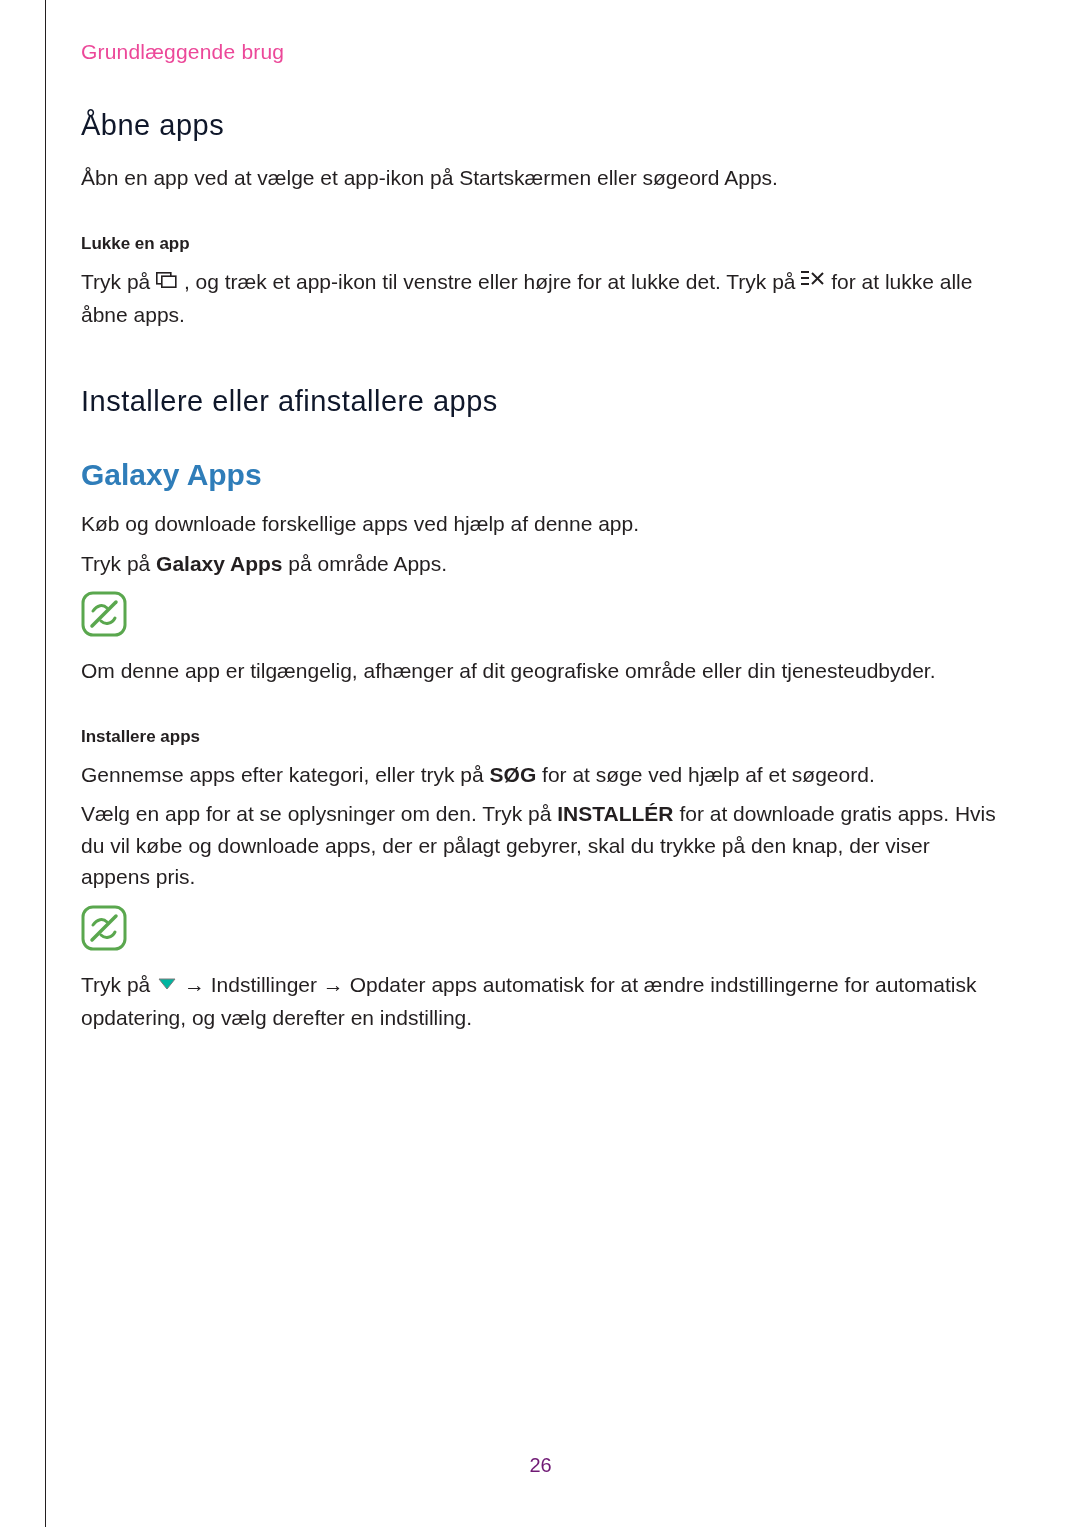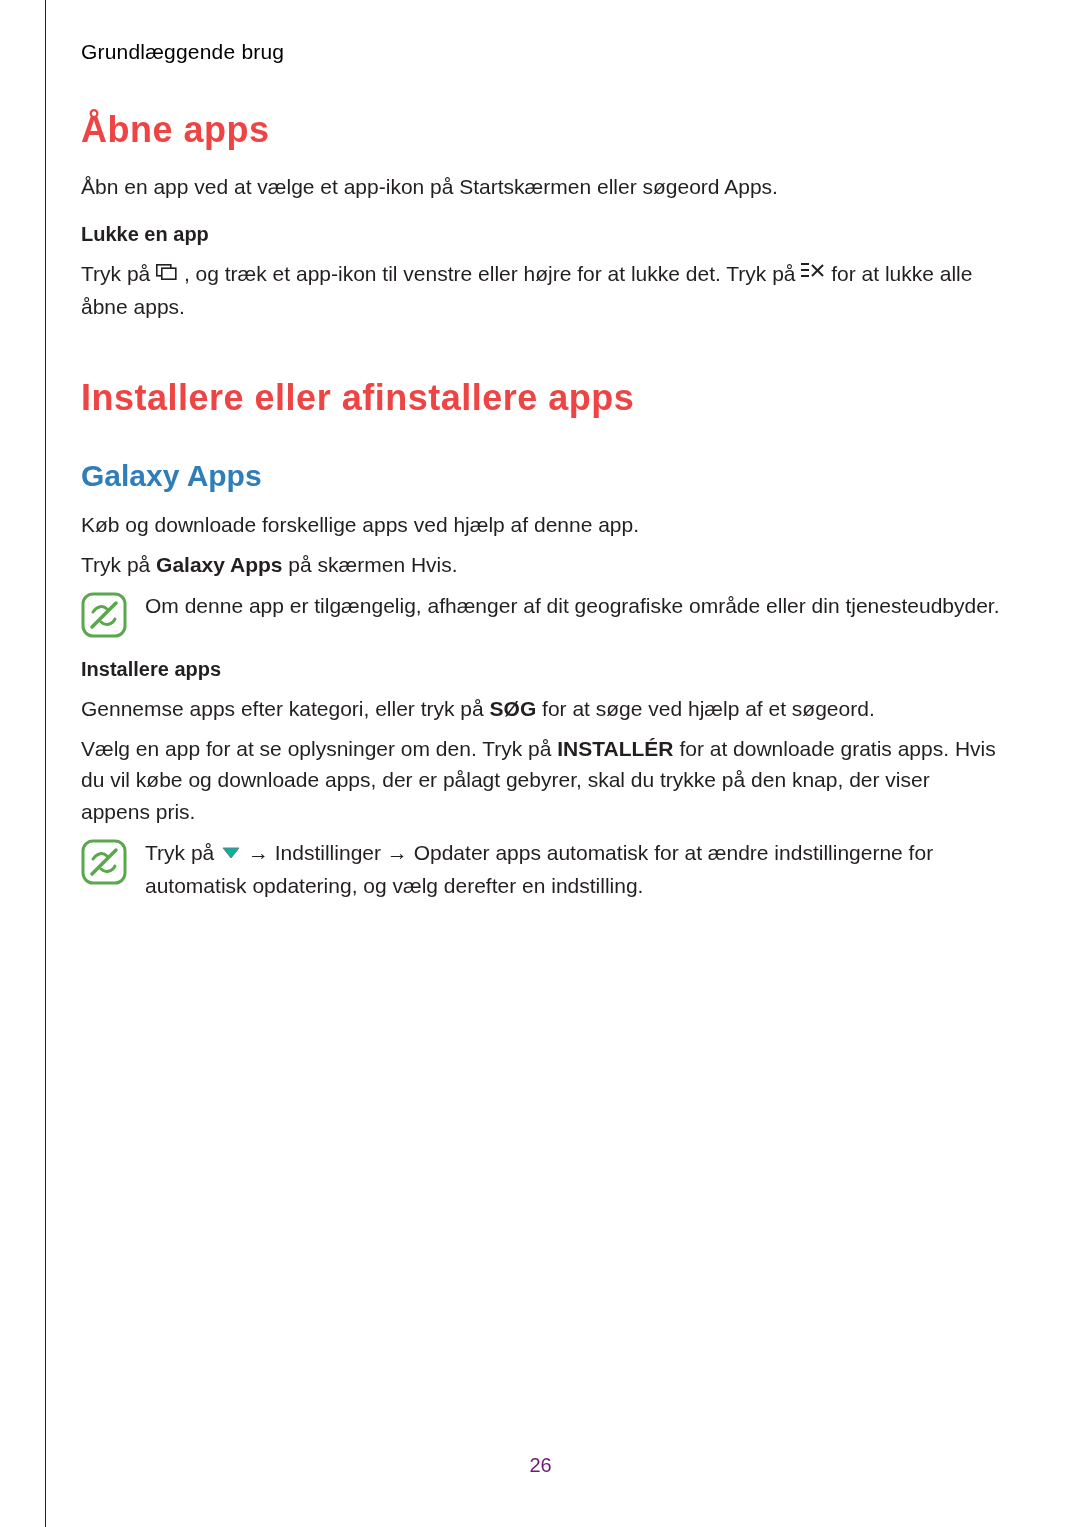--- a/index.html
+++ b/index.html
@@ -15,41 +15,41 @@
     position: absolute;
     left: 45px;
     top: 0;
     width: 990px;
     height: 1527px;
     padding: 40px 35px 0 35px;
     border-left: 1.5px solid #231f20;
   }
   .breadcrumb {
     font-size: 21px;
-    color: #000000;
+    color: #ec4899;
     margin-bottom: 45px;
     letter-spacing: 0.2px;
   }
   h1.section-title {
-    color: #ef4444;
-    font-size: 36px;
-    font-weight: bold;
+    color: #0f172a;
+    font-size: 29px;
+    font-weight: normal;
     margin-bottom: 20px;
     letter-spacing: 0.5px;
   }
   p.body {
     font-size: 21px;
     line-height: 1.5;
     margin-bottom: 8px;
     color: #231f20;
   }
   h3.sub-head {
-    font-size: 20px;
+    font-size: 17px;
     font-weight: bold;
-    margin-top: 20px;
+    margin-top: 40px;
     margin-bottom: 12px;
   }
   h2.sub-title {
     color: #2f7db9;
     font-size: 30px;
     font-weight: bold;
     margin-top: 40px;
     margin-bottom: 16px;
   }
   .inline-icon {
@@ -57,20 +57,21 @@
     vertical-align: middle;
     position: relative;
     top: -2px;
   }
   .note-row {
     display: flex;
     align-items: flex-start;
     gap: 18px;
     margin-top: 10px;
     margin-bottom: 10px;
+    flex-direction: column;
   }
   .note-icon-box {
     flex: 0 0 auto;
     width: 46px;
     height: 46px;
     margin-top: 2px;
   }
   .note-text {
     flex: 1 1 auto;
     font-size: 21px;
@@ -123,21 +124,21 @@
   </p>
 
   <div class="spacer-section"></div>
   <h1 class="section-title">Installere eller afinstallere apps</h1>
 
   <h2 class="sub-title">Galaxy Apps</h2>
 
   <p class="body">Køb og downloade forskellige apps ved hjælp af denne app.</p>
 
   <p class="body">
-    <span>Tryk på </span><strong>Galaxy Apps</strong><span> på skærmen Hvis.</span>
+    <span>Tryk på </span><strong>Galaxy Apps</strong><span> på område Apps.</span>
   </p>
 
   <div class="note-row">
     <div class="note-icon-box">
       <svg width="46" height="46" viewBox="0 0 46 46">
         <rect x="2" y="2" width="42" height="42" rx="10" ry="10" fill="none" stroke="#5aa74e" stroke-width="3"></rect>
         <line x1="11" y1="35" x2="35" y2="11" stroke="#5aa74e" stroke-width="3.5" stroke-linecap="round"></line>
         <path d="M12 20 C 16 14, 22 13, 26 17" fill="none" stroke="#5aa74e" stroke-width="3" stroke-linecap="round"></path>
         <path d="M20 30 C 24 34, 31 33, 34 27" fill="none" stroke="#5aa74e" stroke-width="3" stroke-linecap="round"></path>
       </svg>

